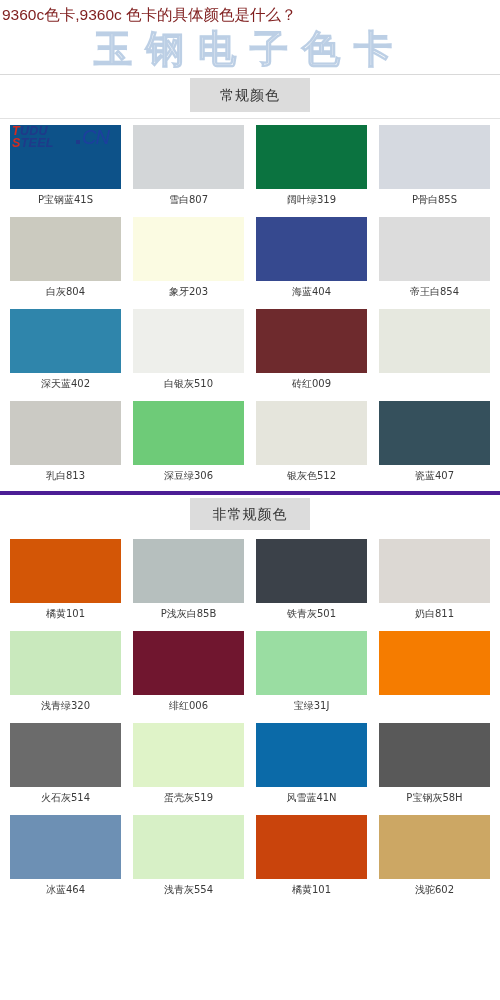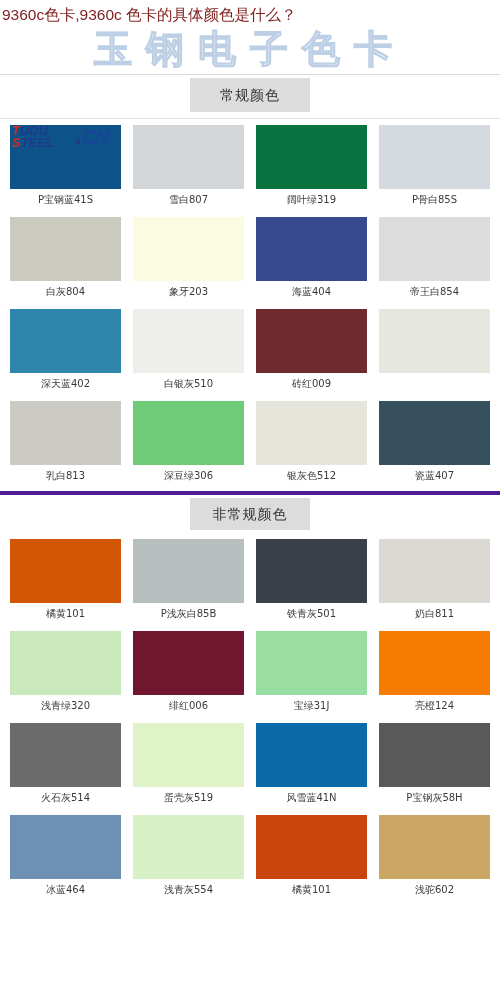--- a/index.html
+++ b/index.html
@@ -283,21 +283,20 @@
       <div class="cell">
         <div class="sw" style="background: rgb(112, 22, 47);"></div>
         <div class="cap">绯红006</div>
       </div>
       <div class="cell">
         <div class="sw" style="background: rgb(154, 221, 162);"></div>
         <div class="cap">宝绿31J</div>
       </div>
       <div class="cell">
         <div class="sw" style="background: rgb(245, 124, 0);"></div>
-        <div class="cap">亮橙124</div>
       </div>
       <div class="cell">
         <div class="sw" style="background: rgb(107, 107, 107);"></div>
         <div class="cap">火石灰514</div>
       </div>
       <div class="cell">
         <div class="sw" style="background: rgb(223, 243, 200);"></div>
         <div class="cap">蛋壳灰519</div>
       </div>
       <div class="cell">

